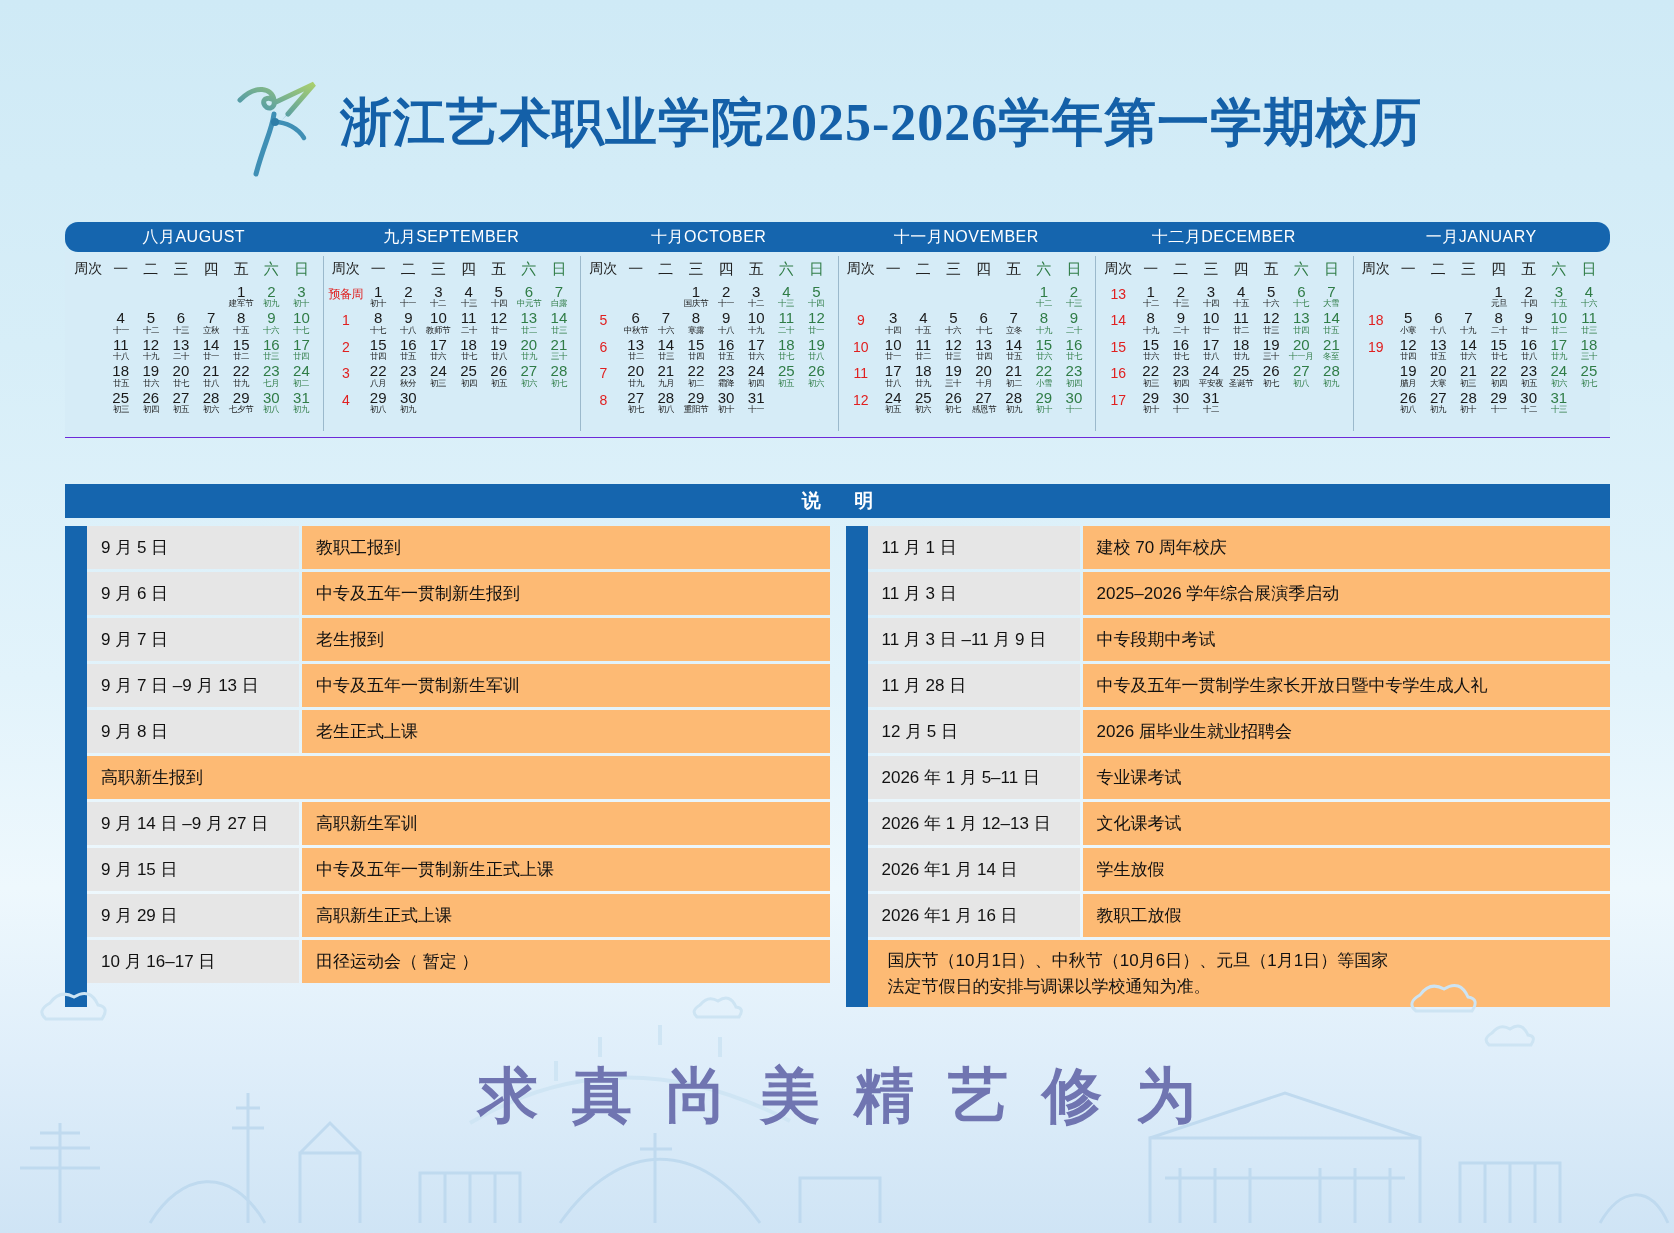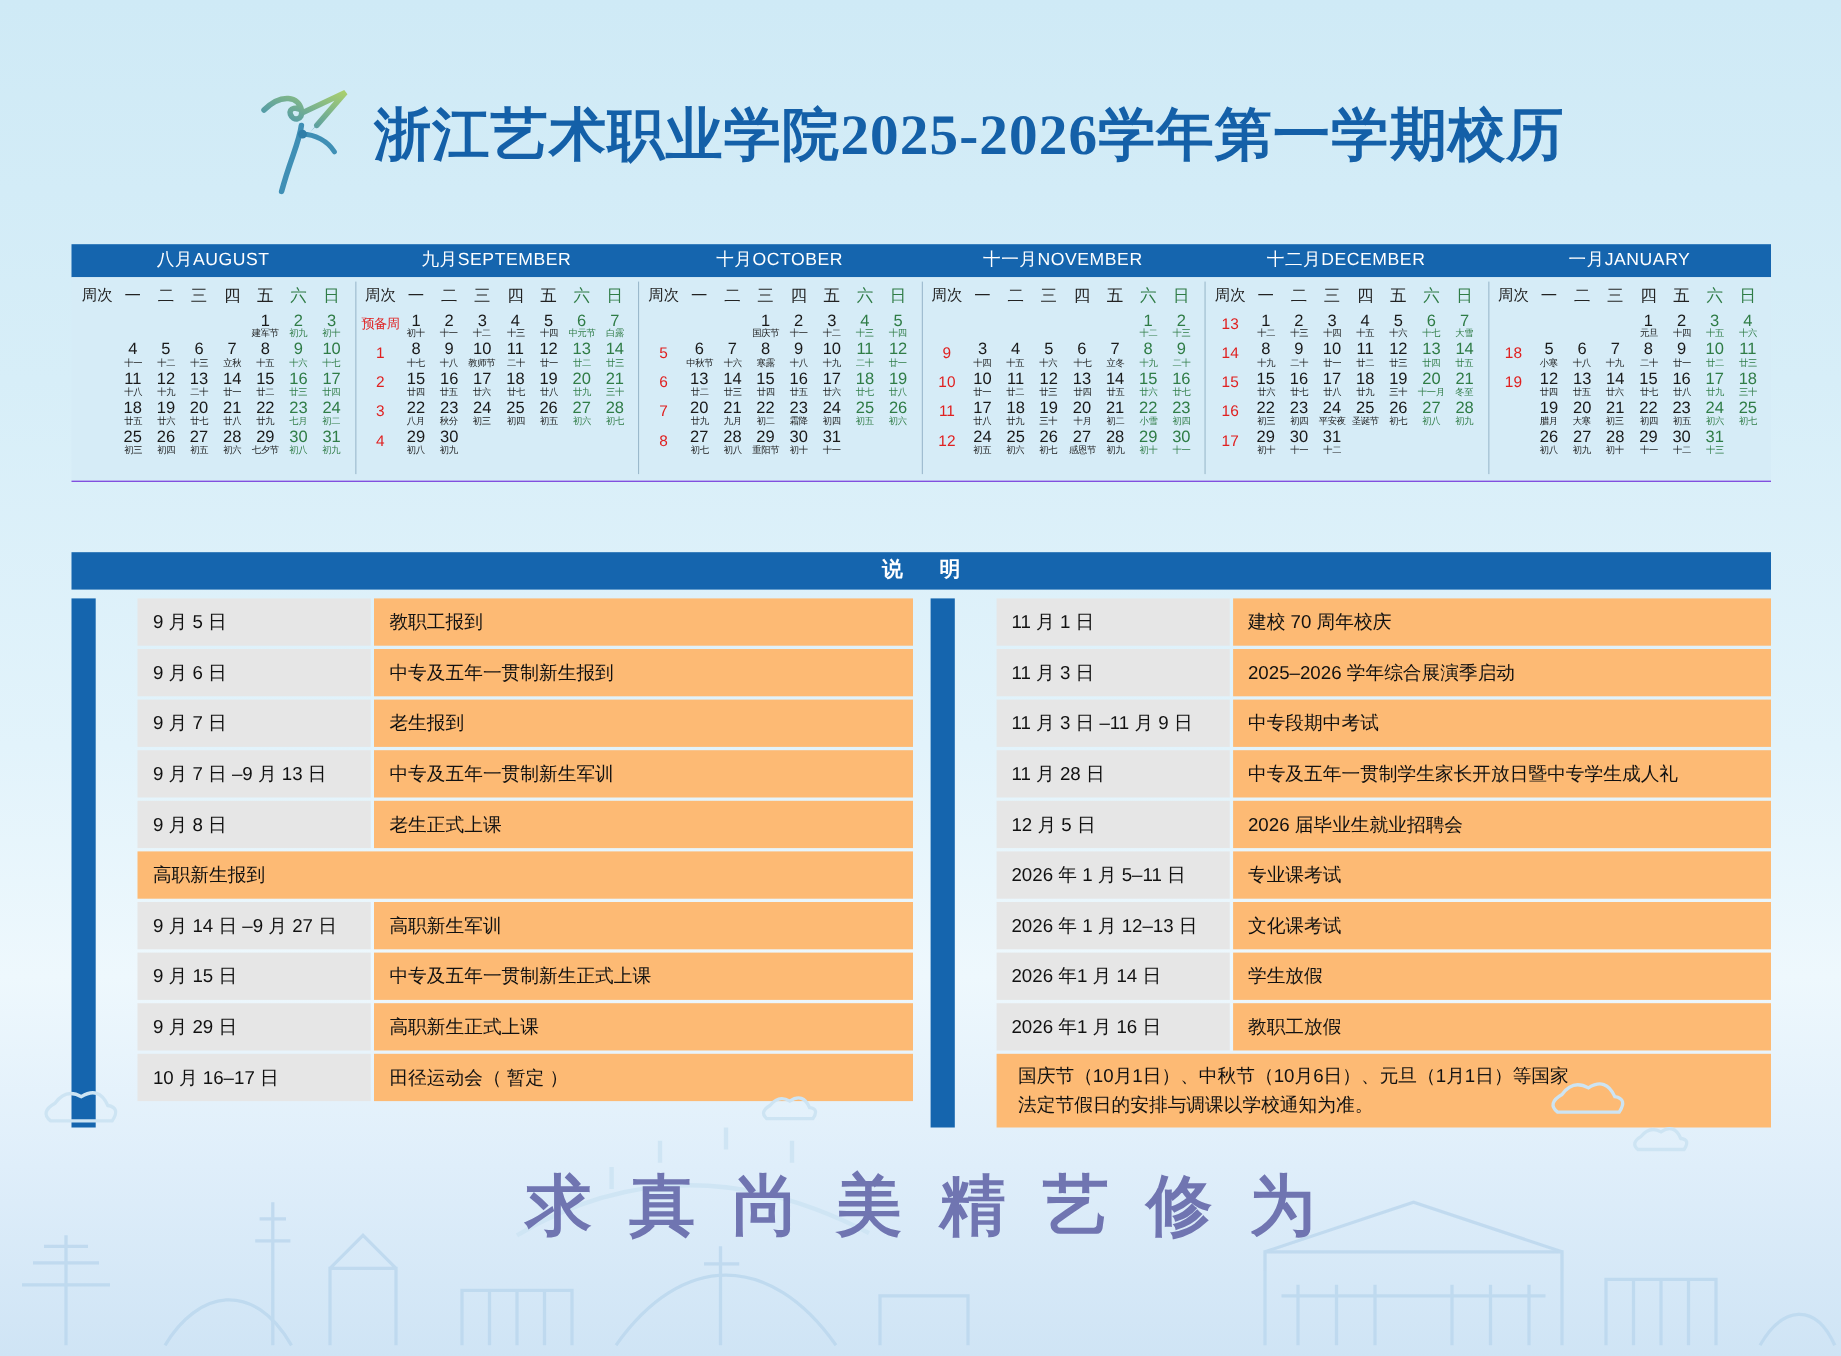--- a/index.html
+++ b/index.html
@@ -23,21 +23,21 @@
   .logo{position:absolute;left:228px;top:8px;width:108px;height:108px;}
   .title{
     position:absolute;left:340px;top:26px;
     font-family:Liberation Serif, serif;
     font-size:52px;font-weight:bold;color:#1460a8;letter-spacing:1px;
     white-space:nowrap;
   }
 
   
   .cal-band{position:absolute;left:65px;top:222px;width:1545px;}
-  .cal-head{display:flex;width:100%;height:30px;background:#1565ae;}
+  .cal-head{display:flex;width:100%;height:30px;background:#1565ae;border-radius:13px;}
   .cal-head .mh{
     flex:1;color:#fff;font-size:16px;text-align:center;line-height:30px;
     white-space:nowrap;letter-spacing:.5px;
   }
   .cal-body{display:flex;width:100%;background:#d6ecf7;
             border-bottom:1px solid #6d28d9;}
   .month{flex:1;padding:6px 2px 0 2px;position:relative;}
   .month + .month::before{
     content:"";position:absolute;left:0;top:4px;bottom:6px;width:1px;background:#9bb9cc;
   }
@@ -54,28 +54,28 @@
   }
   .week .wknum.prep{font-size:12px;letter-spacing:-.5px;}
   .cell{flex:1;text-align:center;line-height:1.02;}
   .cell .d{font-size:15px;color:#1a1a1a;display:block;}
   .cell .l{font-size:9px;color:#1a1a1a;display:block;letter-spacing:-.3px;
            transform:scale(.94);}
   .cell.wend .d,.cell.wend .l{color:#2f7c46;}
   .spacer-row{height:22px;}
 
   
-  .notes{position:absolute;left:65px;top:502px;width:1545px;}
+  .notes{position:absolute;left:65px;top:484px;width:1545px;}
   .notes-head{
     height:34px;background:#1565ae;color:#fff;text-align:center;
     font-size:19px;font-weight:bold;line-height:34px;letter-spacing:14px;
     text-indent:14px;
   }
   .notes-body{display:flex;gap:16px;margin-top:8px;}
-  .notes-col{flex:1;display:flex;gap:38px;}
+  .notes-col{flex:1;display:flex;}
   .col-bar{width:22px;background:#1565ae;flex:none;}
   .col-tbl{flex:1;display:flex;flex-direction:column;gap:3px;}
   .nrow{display:flex;gap:3px;}
   .nrow .nd{
     width:212px;flex:none;background:#e6e6e6;font-size:17px;color:#111;
     padding:10px 14px;box-sizing:border-box;white-space:nowrap;
   }
   .nrow .nt{
     flex:1;background:#fdba74;font-size:17px;color:#111;padding:10px 14px;
     box-sizing:border-box;white-space:nowrap;overflow:hidden;

